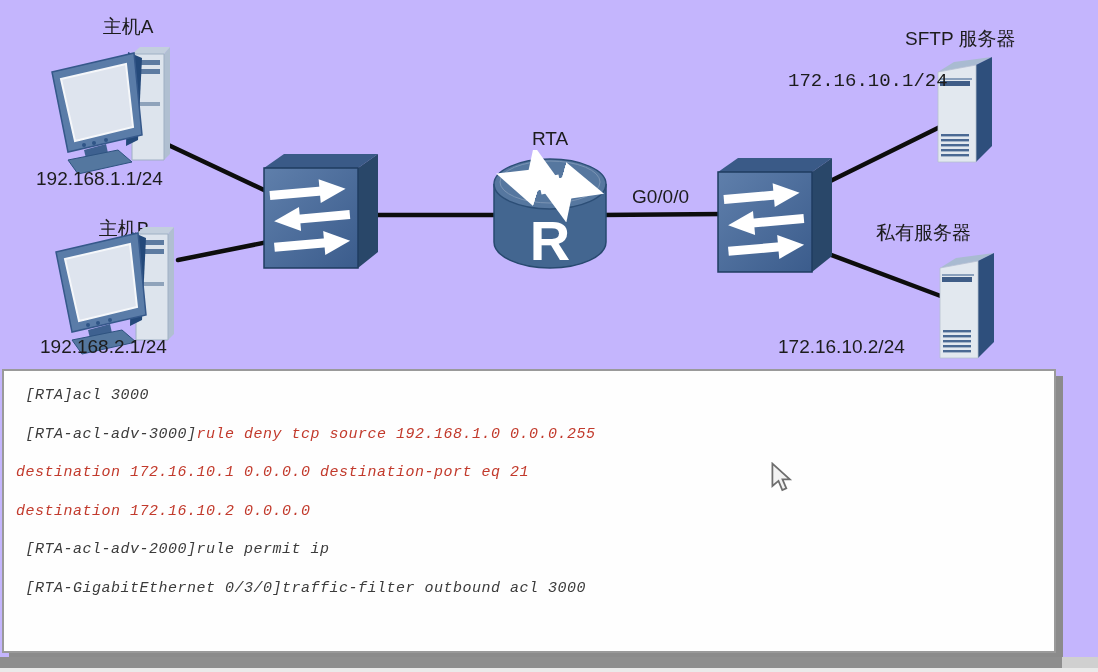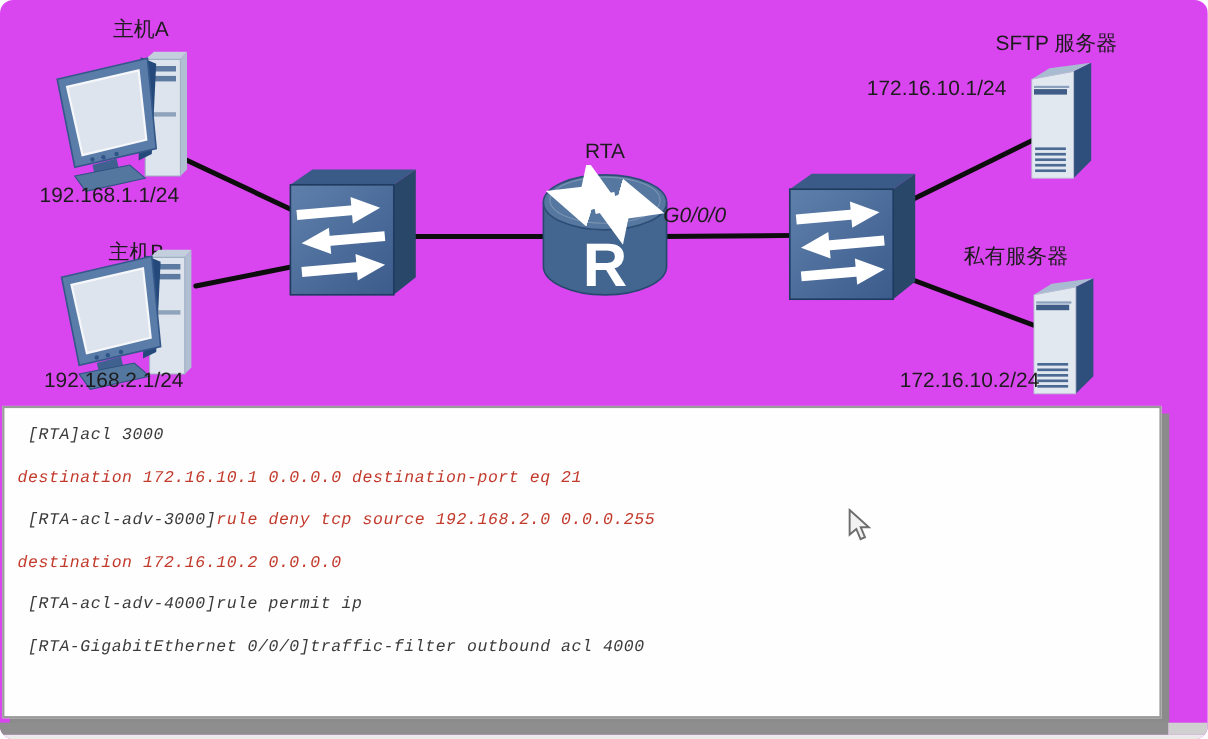--- a/index.html
+++ b/index.html
@@ -1,17 +1,17 @@
 <!DOCTYPE html>
 <html><head>
 <meta charset="utf-8">
 <style>
   html,body{margin:0;padding:0;background:#fff;}
-  .stage{position:relative;width:1098px;height:672px;background:#d946ef;overflow:hidden;
-         font-family:"Liberation Sans",sans-serif;color:#1d1d1d;border-radius:12px;}
+  .stage{position:relative;width:1098px;height:672px;background:#c4b5fd;overflow:hidden;
+         font-family:"Liberation Sans",sans-serif;color:#1d1d1d;}
   .links{position:absolute;left:0;top:0;width:1098px;height:672px;}
   .node{position:absolute;}
   .node-label{position:absolute;font-size:19px;color:#1c1c1c;white-space:nowrap;}
   .node-label.center{text-align:center;}
   
   .console{position:absolute;left:2px;top:369px;width:1054px;height:284px;box-sizing:border-box;
            background:#fefefe;border:2px solid #9a9a9a;box-shadow:7px 7px 0 0 #8b8b8b;
            padding:6px 0 0 12px;overflow:hidden;}
   .console-line{white-space:pre;font-family:"Liberation Mono","DejaVu Sans Mono",monospace;
                 font-size:15px;line-height:38.5px;letter-spacing:0.5px;font-style:italic;}
@@ -114,21 +114,21 @@
       <ellipse cx="58" cy="32" rx="50" ry="21" fill="none" stroke="#7b94b4" stroke-width="1"></ellipse>
       <g stroke="#ffffff" stroke-width="5">
         <line x1="52" y1="44" x2="47" y2="20" marker-end="url(#ah)"></line>
         <line x1="56" y1="28" x2="88" y2="37" marker-end="url(#ah)"></line>
         <line x1="64" y1="25" x2="69" y2="48" marker-end="url(#ah)"></line>
         <line x1="60" y1="41" x2="28" y2="31" marker-end="url(#ah)"></line>
       </g>
       <text x="58" y="110" text-anchor="middle" font-family="Liberation Sans, sans-serif" font-size="56" font-weight="bold" fill="#ffffff">R</text>
     </svg>
   </div>
-  <div class="node-label" style="left:603px;top:186px;font-style:italic;">G0/0/0</div>
+  <div class="node-label" style="left:632px;top:186px;">G0/0/0</div>
 
   <div class="node" style="left:716px;top:156px;width:118px;height:126px;">
     <svg width="118" height="126" viewBox="0 0 118 126">
       <defs>
         <linearGradient id="swg2" x1="0" y1="0" x2="1" y2="1">
           <stop offset="0" stop-color="#5f7fab"></stop>
             <stop offset="1" stop-color="#3b5c8c"></stop>
         </linearGradient>
       </defs>
       <polygon points="2,16 22,2 116,2 96,16" fill="#3a5a87"></polygon>
@@ -153,46 +153,46 @@
       <polygon points="8,22 46,15 46,112 8,112" fill="#e2e8ef" stroke="#b6c2d0" stroke-width="0.8"></polygon>
       <rect x="10" y="28" width="32" height="2" fill="#8aa0bc"></rect>
       <rect x="10" y="31" width="30" height="5" fill="#3f5d87"></rect>
       <rect x="11" y="84" width="28" height="2.4" fill="#4a6993"></rect>
       <rect x="11" y="89" width="28" height="2.4" fill="#4a6993"></rect>
       <rect x="11" y="94" width="28" height="2.4" fill="#4a6993"></rect>
       <rect x="11" y="99" width="28" height="2.4" fill="#4a6993"></rect>
       <rect x="11" y="104" width="28" height="2.4" fill="#4a6993"></rect>
     </svg>
   </div>
-  <div class="node-label" style="left:788px;top:70px;">172.16.10.1/24</div>
+  <div class="node-label" style="left:788px;top:70px;font-family:Liberation Mono, monospace;">172.16.10.1/24</div>
 
   <div class="node-label" style="left:876px;top:220px;">私有服务器</div>
   <div class="node" style="left:932px;top:246px;width:72px;height:118px;">
     <svg width="72" height="118" viewBox="0 0 72 118">
       <polygon points="8,22 24,12 62,7 46,15" fill="#a9bbd1"></polygon>
       <polygon points="46,15 62,7 62,96 46,112" fill="#2e4f7c"></polygon>
       <polygon points="8,22 46,15 46,112 8,112" fill="#e2e8ef" stroke="#b6c2d0" stroke-width="0.8"></polygon>
       <rect x="10" y="28" width="32" height="2" fill="#8aa0bc"></rect>
       <rect x="10" y="31" width="30" height="5" fill="#3f5d87"></rect>
       <rect x="11" y="84" width="28" height="2.4" fill="#4a6993"></rect>
       <rect x="11" y="89" width="28" height="2.4" fill="#4a6993"></rect>
       <rect x="11" y="94" width="28" height="2.4" fill="#4a6993"></rect>
       <rect x="11" y="99" width="28" height="2.4" fill="#4a6993"></rect>
       <rect x="11" y="104" width="28" height="2.4" fill="#4a6993"></rect>
     </svg>
   </div>
-  <div class="node-label" style="left:778px;top:336px;margin-left:40px;">172.16.10.2/24</div>
+  <div class="node-label" style="left:778px;top:336px;">172.16.10.2/24</div>
 
   <div class="console">
     <div class="console-line"><span class="seg-dark"> [RTA]acl 3000</span></div>
+    <div class="console-line"><span class="seg-dark"> [RTA-acl-adv-3000]</span><span class="seg-red">rule deny tcp source 192.168.1.0 0.0.0.255</span></div>
     <div class="console-line"><span class="seg-red">destination 172.16.10.1 0.0.0.0 destination-port eq 21</span></div>
-    <div class="console-line"><span class="seg-dark"> [RTA-acl-adv-3000]</span><span class="seg-red">rule deny tcp source 192.168.2.0 0.0.0.255</span></div>
     <div class="console-line"><span class="seg-red">destination 172.16.10.2 0.0.0.0</span></div>
-    <div class="console-line"><span class="seg-dark"> [RTA-acl-adv-4000]rule permit ip</span></div>
-    <div class="console-line"><span class="seg-dark"> [RTA-GigabitEthernet 0/0/0]traffic-filter outbound acl 4000</span></div>
+    <div class="console-line"><span class="seg-dark"> [RTA-acl-adv-2000]rule permit ip</span></div>
+    <div class="console-line"><span class="seg-dark"> [RTA-GigabitEthernet 0/3/0]traffic-filter outbound acl 3000</span></div>
   </div>
 
   <svg class="cursor" viewBox="0 0 14 20">
     <path d="M1,1 L1,15 L4.8,11.8 L7.2,17.6 L9.7,16.5 L7.3,10.8 L11.9,10.8 Z" fill="#f2f2f2" stroke="#6e6e6e" stroke-width="1.1"></path>
   </svg>
 
   <div class="bar-dark"></div>
   <div class="bar-light"></div>
   <div class="bar-strip"></div>
 

